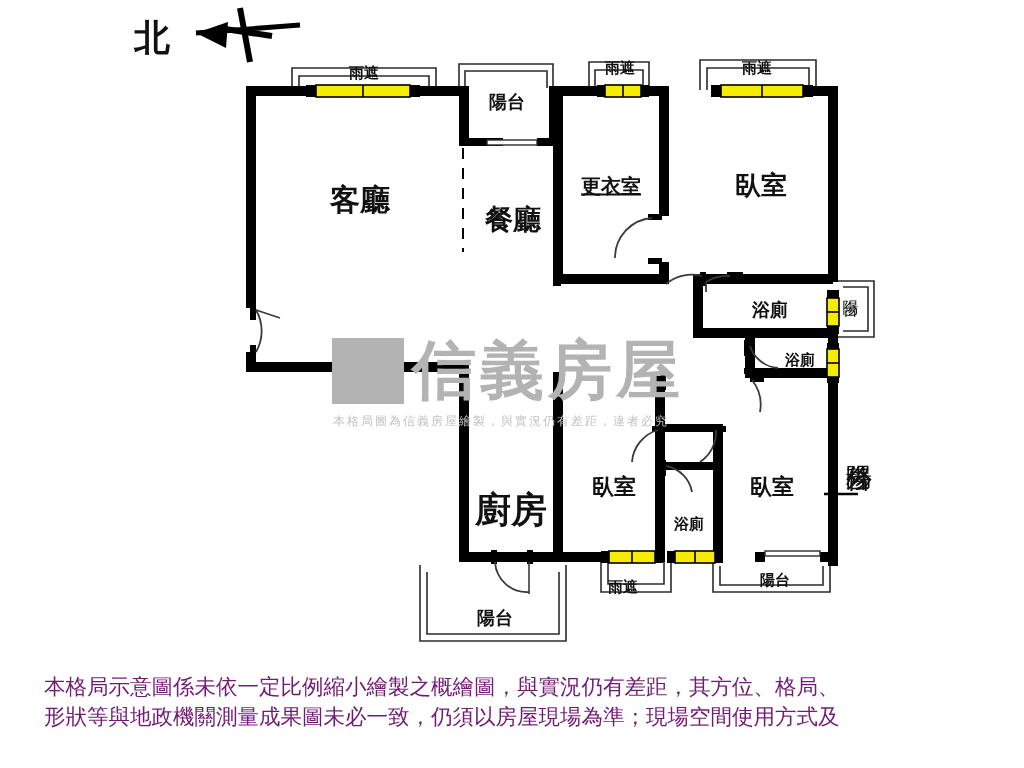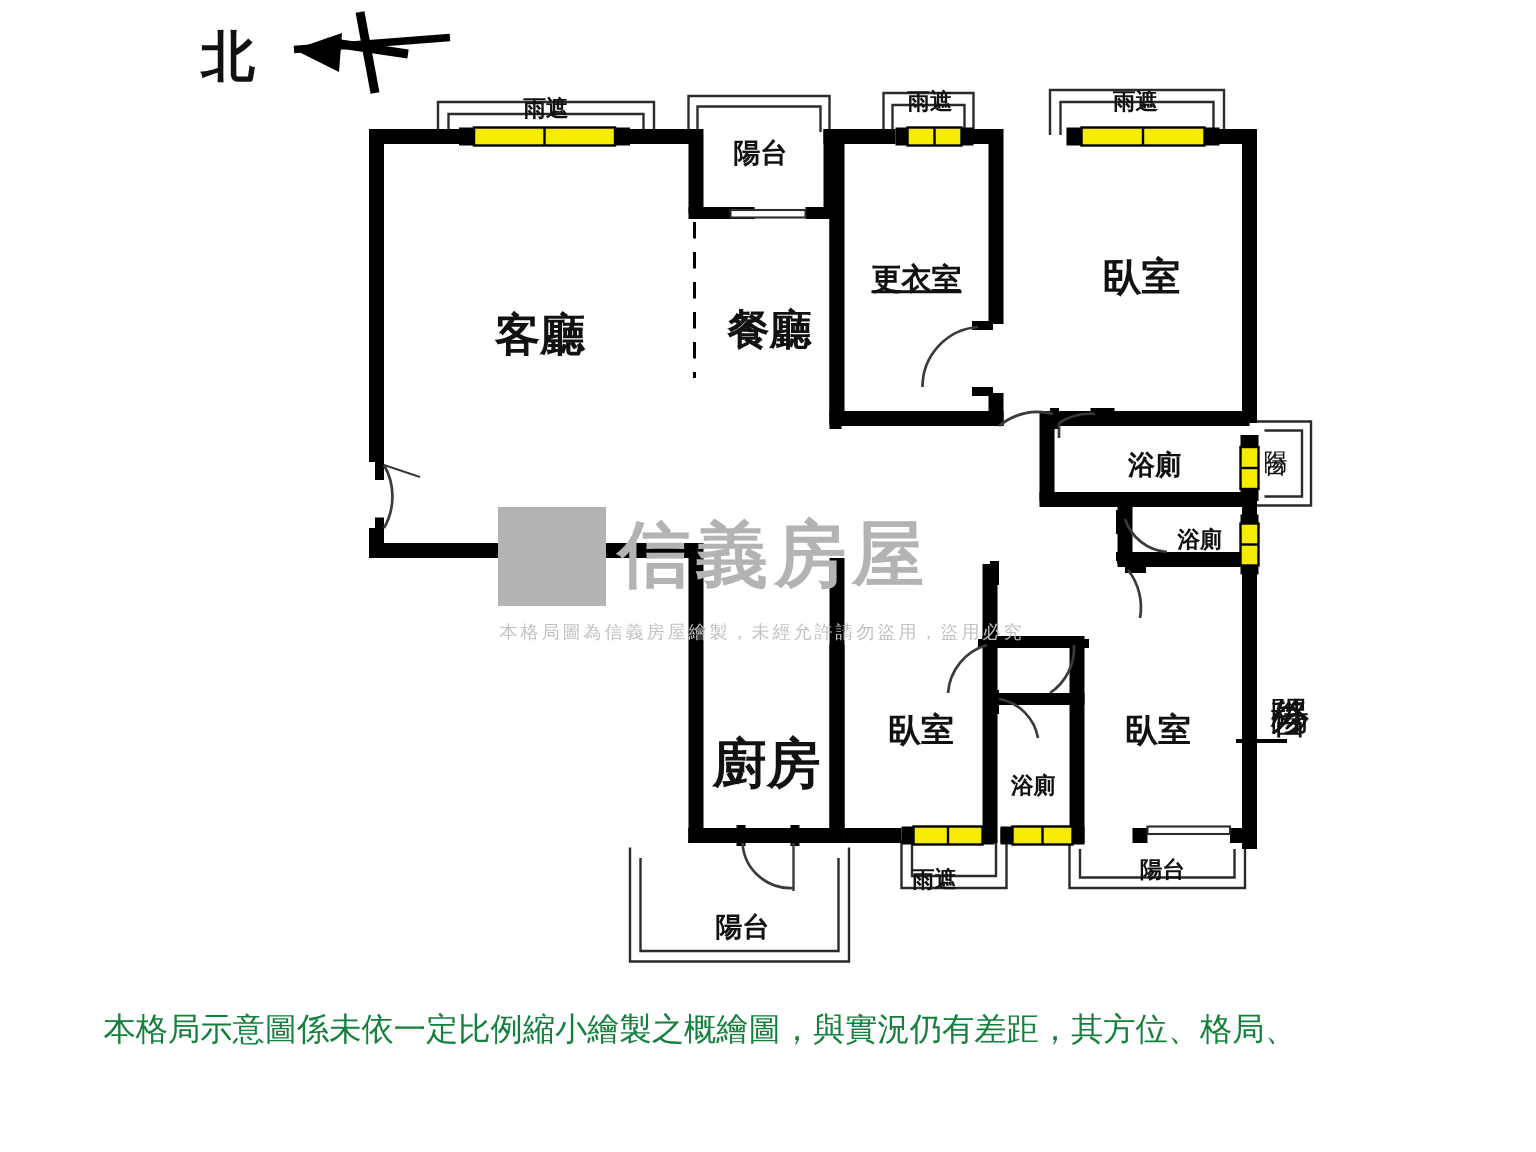--- a/index.html
+++ b/index.html
@@ -1,25 +1,25 @@
 <!DOCTYPE html>
 <html><head>
 <meta charset="utf-8">
 <style>
   html,body{margin:0;padding:0;background:#ffffff;}
   body{width:1024px;height:768px;position:relative;overflow:hidden;
        font-family:"DejaVu Sans","Liberation Sans",sans-serif;color:#000;}
   #plan{position:absolute;left:0;top:0;width:1024px;height:768px;}
   .wm-logo{position:absolute;left:332px;top:338px;width:72px;height:66px;background:#b3b3b3;}
-  .wm-text{position:absolute;left:412px;top:332px;font-size:48px;line-height:76px;
+  .wm-text{position:absolute;left:412px;top:332px;font-size:64px;line-height:76px;
            color:#b3b3b3;letter-spacing:4px;font-weight:bold;white-space:nowrap;}
   .wm-sub{position:absolute;left:333px;top:413px;font-size:12px;color:#c2c2c2;
           letter-spacing:2px;white-space:nowrap;}
   .disclaimer{position:absolute;left:44px;top:672px;width:945px;font-size:21.5px;
-              line-height:30px;letter-spacing:0px;color:#15803d;margin-left:25px;}
+              line-height:30px;letter-spacing:0px;color:#701a75;}
   .rlabel{position:absolute;font-weight:bold;white-space:nowrap;color:#111;}
   .vlabel{position:absolute;writing-mode:vertical-rl;text-orientation:upright;
           white-space:nowrap;color:#111;}
 </style>
 </head>
 <body>
 
 <svg id="plan" viewBox="0 0 1024 768">
 
   <g>
@@ -211,24 +211,24 @@
     <path d="M529,562 L529,594" stroke-width="1.6"></path>
   </g>
 
   <line x1="463" y1="148" x2="463" y2="252" stroke="#000" stroke-width="2" stroke-dasharray="11 9"></line>
 
   <line x1="824" y1="494" x2="858" y2="494" stroke="#000" stroke-width="2.6"></line>
 </svg>
 
 <div class="wm-logo"></div>
 <div class="wm-text">信義房屋</div>
-<div class="wm-sub">本格局圖為信義房屋繪製，未經允許請勿盜用，盜用必究</div>
+<div class="wm-sub">本格局圖為信義房屋繪製，與實況仍有差距，違者必究</div>
 
 <div id="labels">
-    <div class="rlabel" style="font-size: 30px; left: 360px; top: 200px; transform: translate(-50%, -50%); margin-top: 24px;">客廳</div>
+    <div class="rlabel" style="font-size: 30px; left: 360px; top: 200px; transform: translate(-50%, -50%);">客廳</div>
     <div class="rlabel" style="font-size: 28px; left: 513px; top: 220px; transform: translate(-50%, -50%);">餐廳</div>
     <div class="rlabel" style="font-size: 18px; left: 507px; top: 102px; transform: translate(-50%, -50%);">陽台</div>
     <div class="rlabel" style="font-size: 20px; left: 611px; top: 186px; transform: translate(-50%, -50%); text-decoration: underline;">更衣室</div>
     <div class="rlabel" style="font-size: 26px; left: 761px; top: 185px; transform: translate(-50%, -50%);">臥室</div>
     <div class="rlabel" style="font-size: 18px; left: 770px; top: 310px; transform: translate(-50%, -50%);">浴廁</div>
     <div class="rlabel" style="font-size: 15px; left: 800px; top: 360px; transform: translate(-50%, -50%);">浴廁</div>
     <div class="rlabel" style="font-size: 36px; left: 511px; top: 510px; transform: translate(-50%, -50%);">廚房</div>
     <div class="rlabel" style="font-size: 18px; left: 495px; top: 618px; transform: translate(-50%, -50%);">陽台</div>
     <div class="rlabel" style="font-size: 22px; left: 614px; top: 487px; transform: translate(-50%, -50%);">臥室</div>
     <div class="rlabel" style="font-size: 15px; left: 689px; top: 524px; transform: translate(-50%, -50%);">浴廁</div>
@@ -237,15 +237,16 @@
     <div class="rlabel" style="font-size: 15px; left: 364px; top: 73px; transform: translate(-50%, -50%);">雨遮</div>
     <div class="rlabel" style="font-size: 15px; left: 620px; top: 68px; transform: translate(-50%, -50%);">雨遮</div>
     <div class="rlabel" style="font-size: 15px; left: 757px; top: 68px; transform: translate(-50%, -50%);">雨遮</div>
     <div class="rlabel" style="font-size: 15px; left: 623px; top: 587px; transform: translate(-50%, -50%);">雨遮</div>
     <div class="vlabel" style="font-size: 16px; left: 850px; top: 288px; transform: translate(-50%, -50%);">陽台</div>
     <div class="vlabel" style="font-size: 26px; left: 860px; top: 445px; transform: translate(-50%, -50%);">陽台外移</div>
   </div>
 
 <div class="disclaimer">
   <div>本格局示意圖係未依一定比例縮小繪製之概繪圖，與實況仍有差距，其方位、格局、</div>
+  <div>形狀等與地政機關測量成果圖未必一致，仍須以房屋現場為準；現場空間使用方式及</div>
 </div>
 
 <div class="rlabel" id="compass-label" style="left:134px;top:14px;font-size:36px;">北</div>
 
 </body></html>

